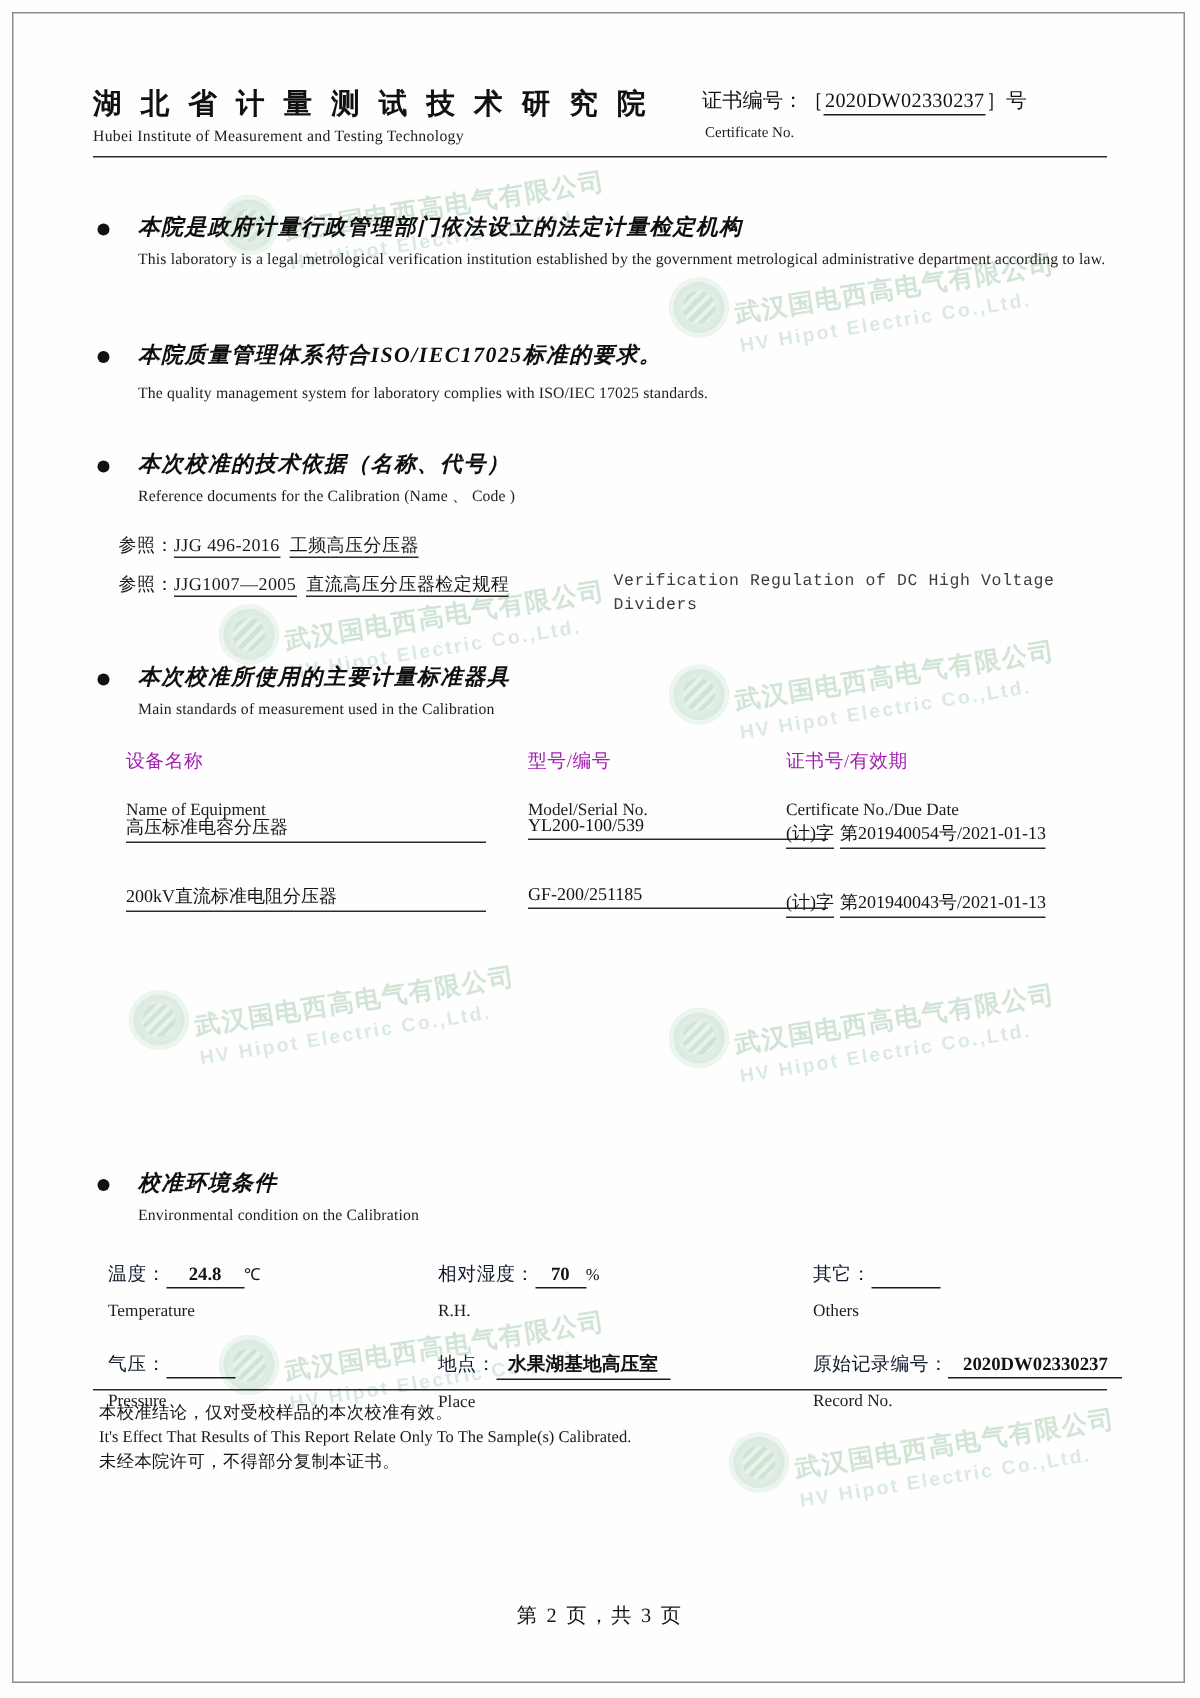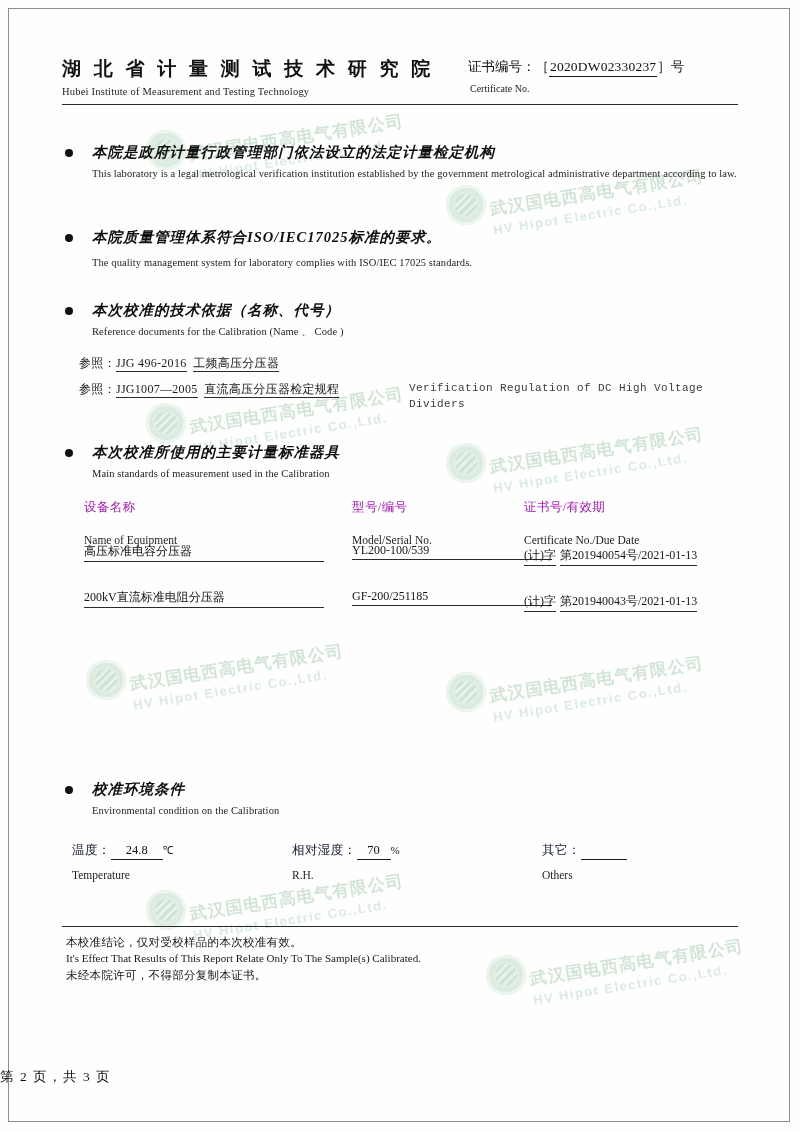--- a/index.html
+++ b/index.html
@@ -211,20 +211,21 @@
     color: #0f172a;
     letter-spacing: 0.4px;
   }
   .env-val {
     display: inline-block;
     min-width: 46px;
     border-bottom: 1px solid #1c1c1c;
     text-align: center;
     font-size: 12.5px;
     padding: 0 3px 1px 3px;
+    font-weight: bold;
   }
   .env-val.wide { min-width: 110px; }
   .env-val.blank { min-width: 40px; }
   .env-unit { font-size: 11px; }
   .env-en {
     font-size: 11.5px;
     color: #1d1d1d;
     margin-top: 9px;
   }
 
@@ -251,20 +252,21 @@
   .note-en {
     font-size: 11px;
     color: #1a1a1a;
     line-height: 1.45;
   }
   .page-num {
     position: absolute;
     left: 0;
     top: 1068px;
     width: 800px;
+    text-align: center;
     font-size: 13.5px;
     letter-spacing: 1.5px;
     color: #121212;
   }
 
   
   .wm-layer {
     position: absolute;
     left: 0; top: 0;
     width: 800px; height: 1132px;
@@ -486,20 +488,34 @@
           <div class="e2">
             <span class="env-label">相对湿度：</span><span class="env-val" style="min-width:28px;">70</span><span class="env-unit">%</span>
             <div class="env-en">R.H.</div>
           </div>
           <div class="e3">
             <span class="env-label">其它：</span><span class="env-val blank">&nbsp;</span>
             <div class="env-en">Others</div>
           </div>
         </div>
 
+        <div class="env-row" style="margin-top:10px;">
+          <div class="e1">
+            <span class="env-label">气压：</span><span class="env-val blank">&nbsp;</span>
+            <div class="env-en">Pressure</div>
+          </div>
+          <div class="e2">
+            <span class="env-label">地点：</span><span class="env-val wide">水果湖基地高压室</span>
+            <div class="env-en">Place</div>
+          </div>
+          <div class="e3">
+            <span class="env-label">原始记录编号：</span><span class="env-val wide">2020DW02330237</span>
+            <div class="env-en">Record No.</div>
+          </div>
+        </div>
       </div>
     </div>
 
     <div class="note-rule"></div>
     <div class="note">
       <div class="note-cn">本校准结论，仅对受校样品的本次校准有效。</div>
       <div class="note-en">It's Effect That Results  of This Report Relate Only To The Sample(s) Calibrated.</div>
       <div class="note-cn">未经本院许可，不得部分复制本证书。</div>
     </div>
 

